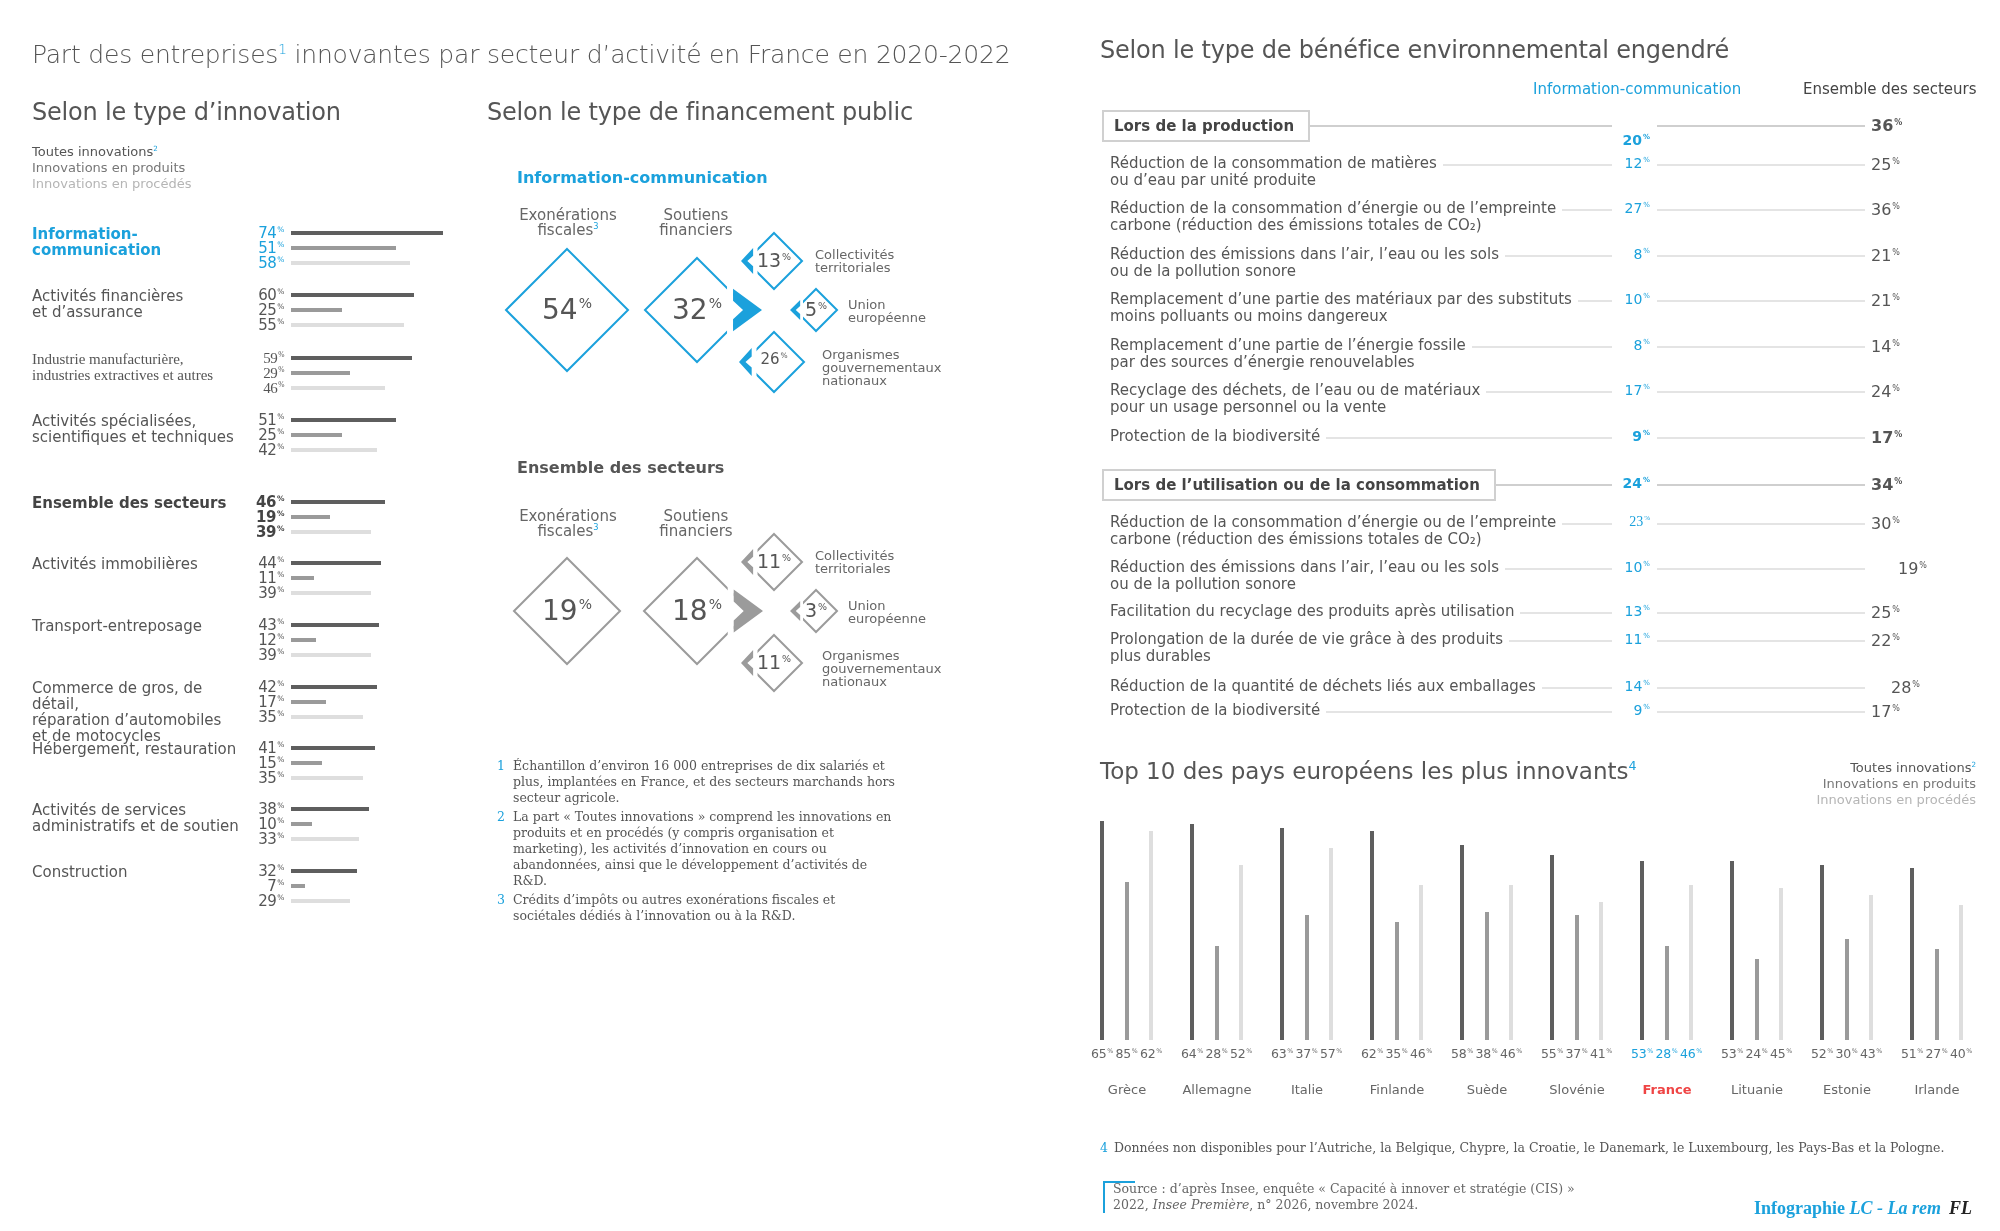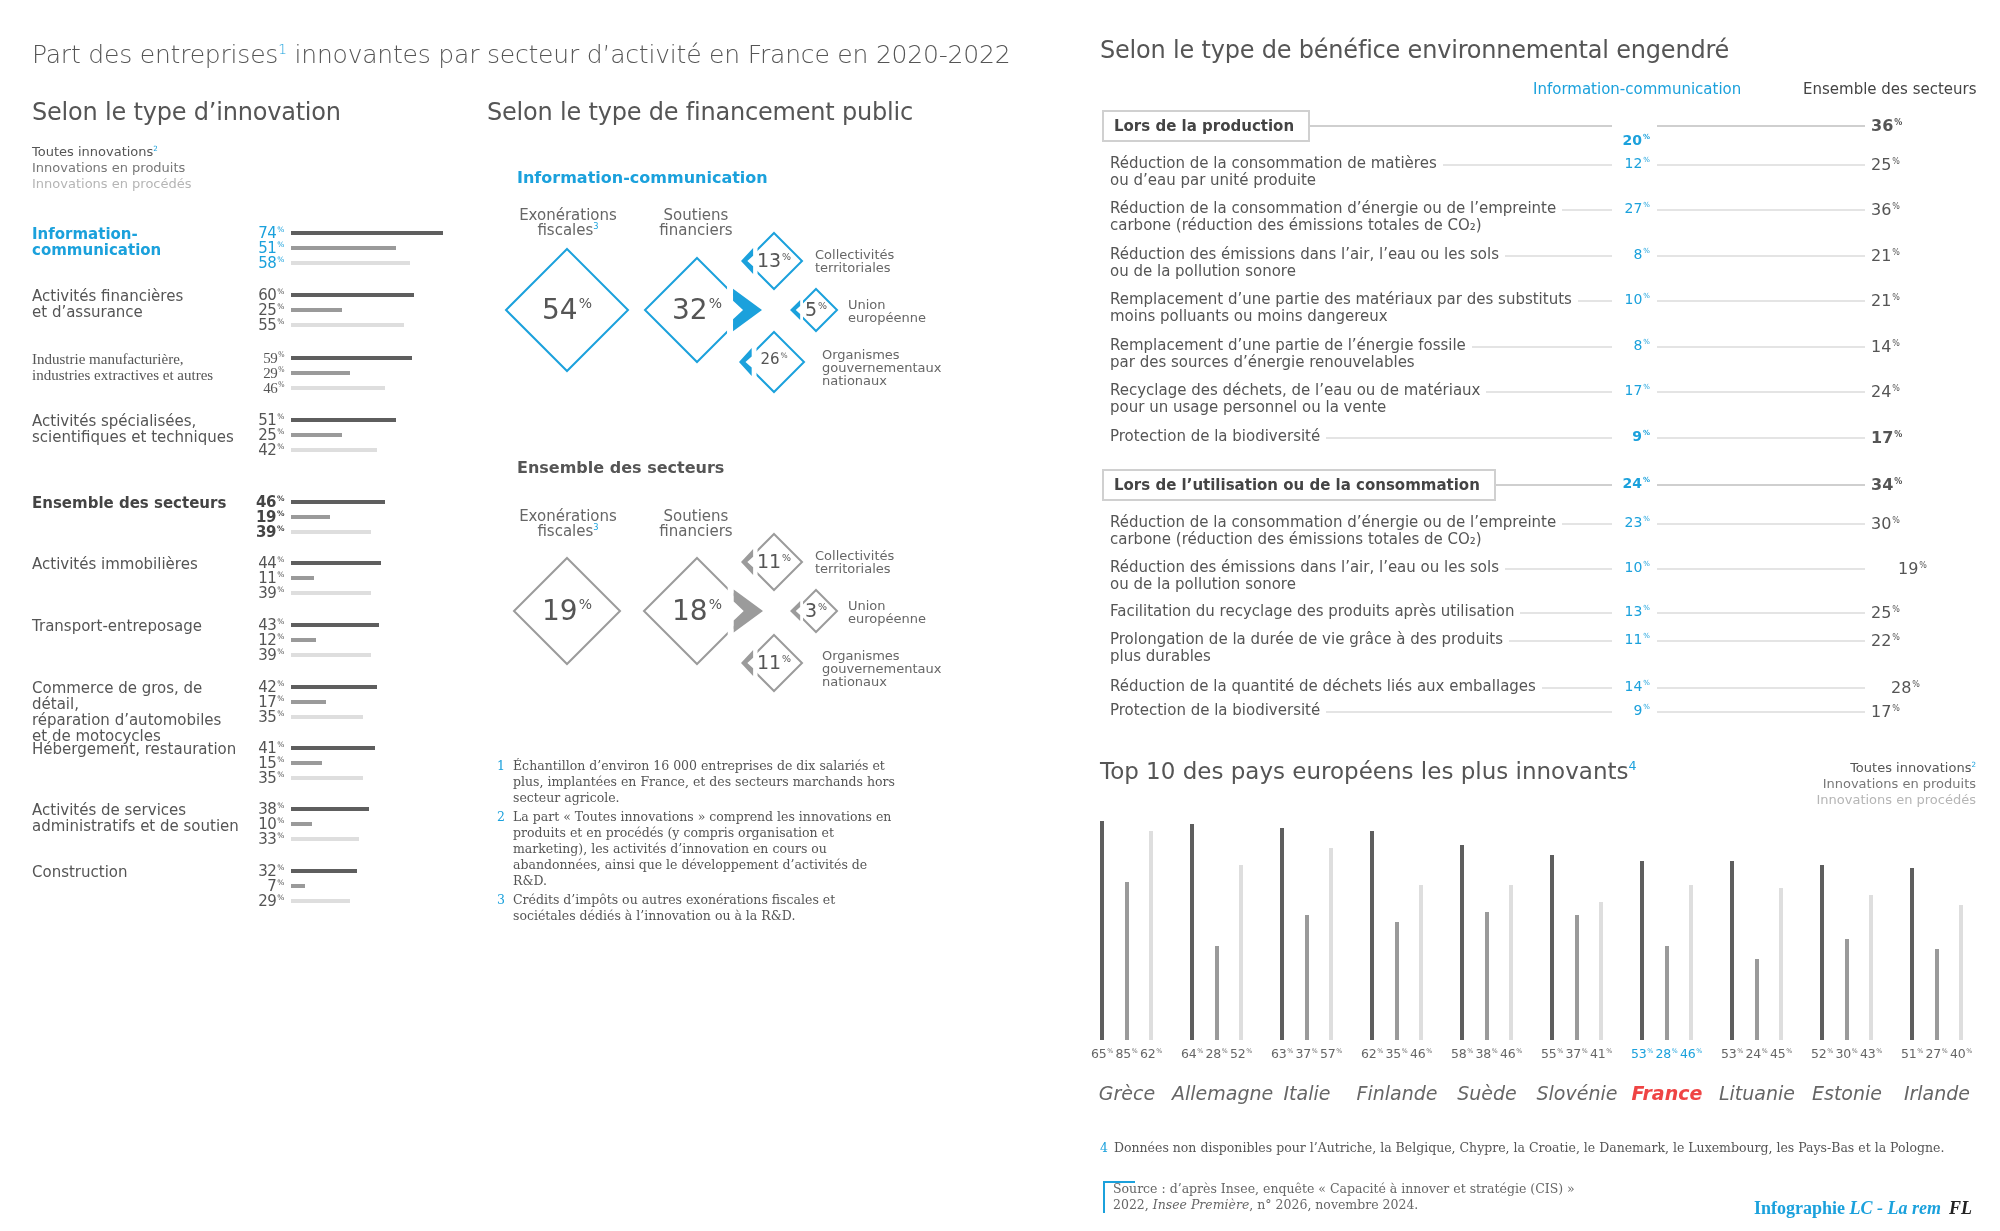--- a/index.html
+++ b/index.html
@@ -61,21 +61,21 @@
   .env-v1.bold, .env-v2.bold { font-weight: bold; }
 
   
   #top10-title { left: 1100px; top: 758px; font-size: 23px; color: #555; white-space: nowrap; }
   #top10-title .sup { color: #1ba1dc; }
   #legend-right { right: 24px; top: 760px; text-align: right; font-size: 13px; line-height: 16px; }
   #legend-right .sup { color: #1ba1dc; }
   #country-chart { left: 1090px; top: 800px; width: 910px; height: 300px; }
   .bar-lbl { position: absolute; font-size: 12.5px; color: #666; white-space: nowrap; text-align: center; letter-spacing: -0.3px; }
   .bar-lbl.hl { color: #1ba1dc; }
-  .country-lbl { position: absolute; font-size: 19px; color: #666; white-space: nowrap; text-align: center; font-style: italic; }
+  .country-lbl { position: absolute; font-size: 13px; color: #666; white-space: nowrap; text-align: center; }
   .country-lbl.hl { color: #ef4444; font-weight: bold; }
 
   #footnote4 { left: 1100px; top: 1140px; font-family: "DejaVu Serif", serif; font-size: 12.5px; color: #555; white-space: nowrap; }
   #footnote4 .fn-num { position: static; margin-right: 6px; }
   #source { left: 1103px; top: 1181px; padding-left: 8px; border-left: 2px solid #1ba1dc; font-family: "DejaVu Serif", serif; font-size: 12.5px; line-height: 16px; color: #666; }
   #source-bar { left: 1103px; top: 1181px; width: 32px; height: 2px; background: #1ba1dc; }
   #credit { right: 28px; top: 1198px; font-family: "Liberation Serif", serif; font-size: 18px; font-weight: bold; white-space: nowrap; color: #1ba1dc; }
   #credit i { font-style: italic; }
   #credit .fl { color: #222; font-style: italic; margin-left: 8px; }
 </style>
@@ -512,21 +512,21 @@
     <div class="env-line grp" style="left: 40px; width: 462px; top: 9px;"></div>
     <div class="env-line grp" style="left: 547px; width: 208px; top: 9px;"></div>
     <div class="env-v1 bold" style="left: 502px; top: 0px;"><span>24</span><span class="pct-sup">%</span></div>
     <div class="env-v2 bold" style="left: 761px; top: 0px;"><span>34</span><span class="pct-sup">%</span></div>
   </div>
 <div class="env-row" style="top: 514px;">
     <div class="env-label">Réduction de la consommation d’énergie ou de l’empreinte
 carbone (réduction des émissions totales de CO₂)</div>
     <div class="env-line" style="left: 40px; width: 462px; top: 9px;"></div>
     <div class="env-line" style="left: 547px; width: 208px; top: 9px;"></div>
-    <div class="env-v1" style="left: 502px; top: 0px;"><span>23</span><span class="pct-sup">%</span></div>
+    <div class="env-v1" style="left: 502px; top: 0px; font-family: Liberation Serif, serif;"><span>23</span><span class="pct-sup">%</span></div>
     <div class="env-v2" style="left: 761px; top: 0px;"><span>30</span><span class="pct-sup">%</span></div>
   </div>
 <div class="env-row" style="top: 559px;">
     <div class="env-label">Réduction des émissions dans l’air, l’eau ou les sols
 ou de la pollution sonore</div>
     <div class="env-line" style="left: 40px; width: 462px; top: 9px;"></div>
     <div class="env-line" style="left: 547px; width: 208px; top: 9px;"></div>
     <div class="env-v1" style="left: 502px; top: 0px;"><span>10</span><span class="pct-sup">%</span></div>
     <div class="env-v2" style="left: 753px; top: 0px; margin-left: 35px;"><span>19</span><span class="pct-sup">%</span></div>
   </div>

